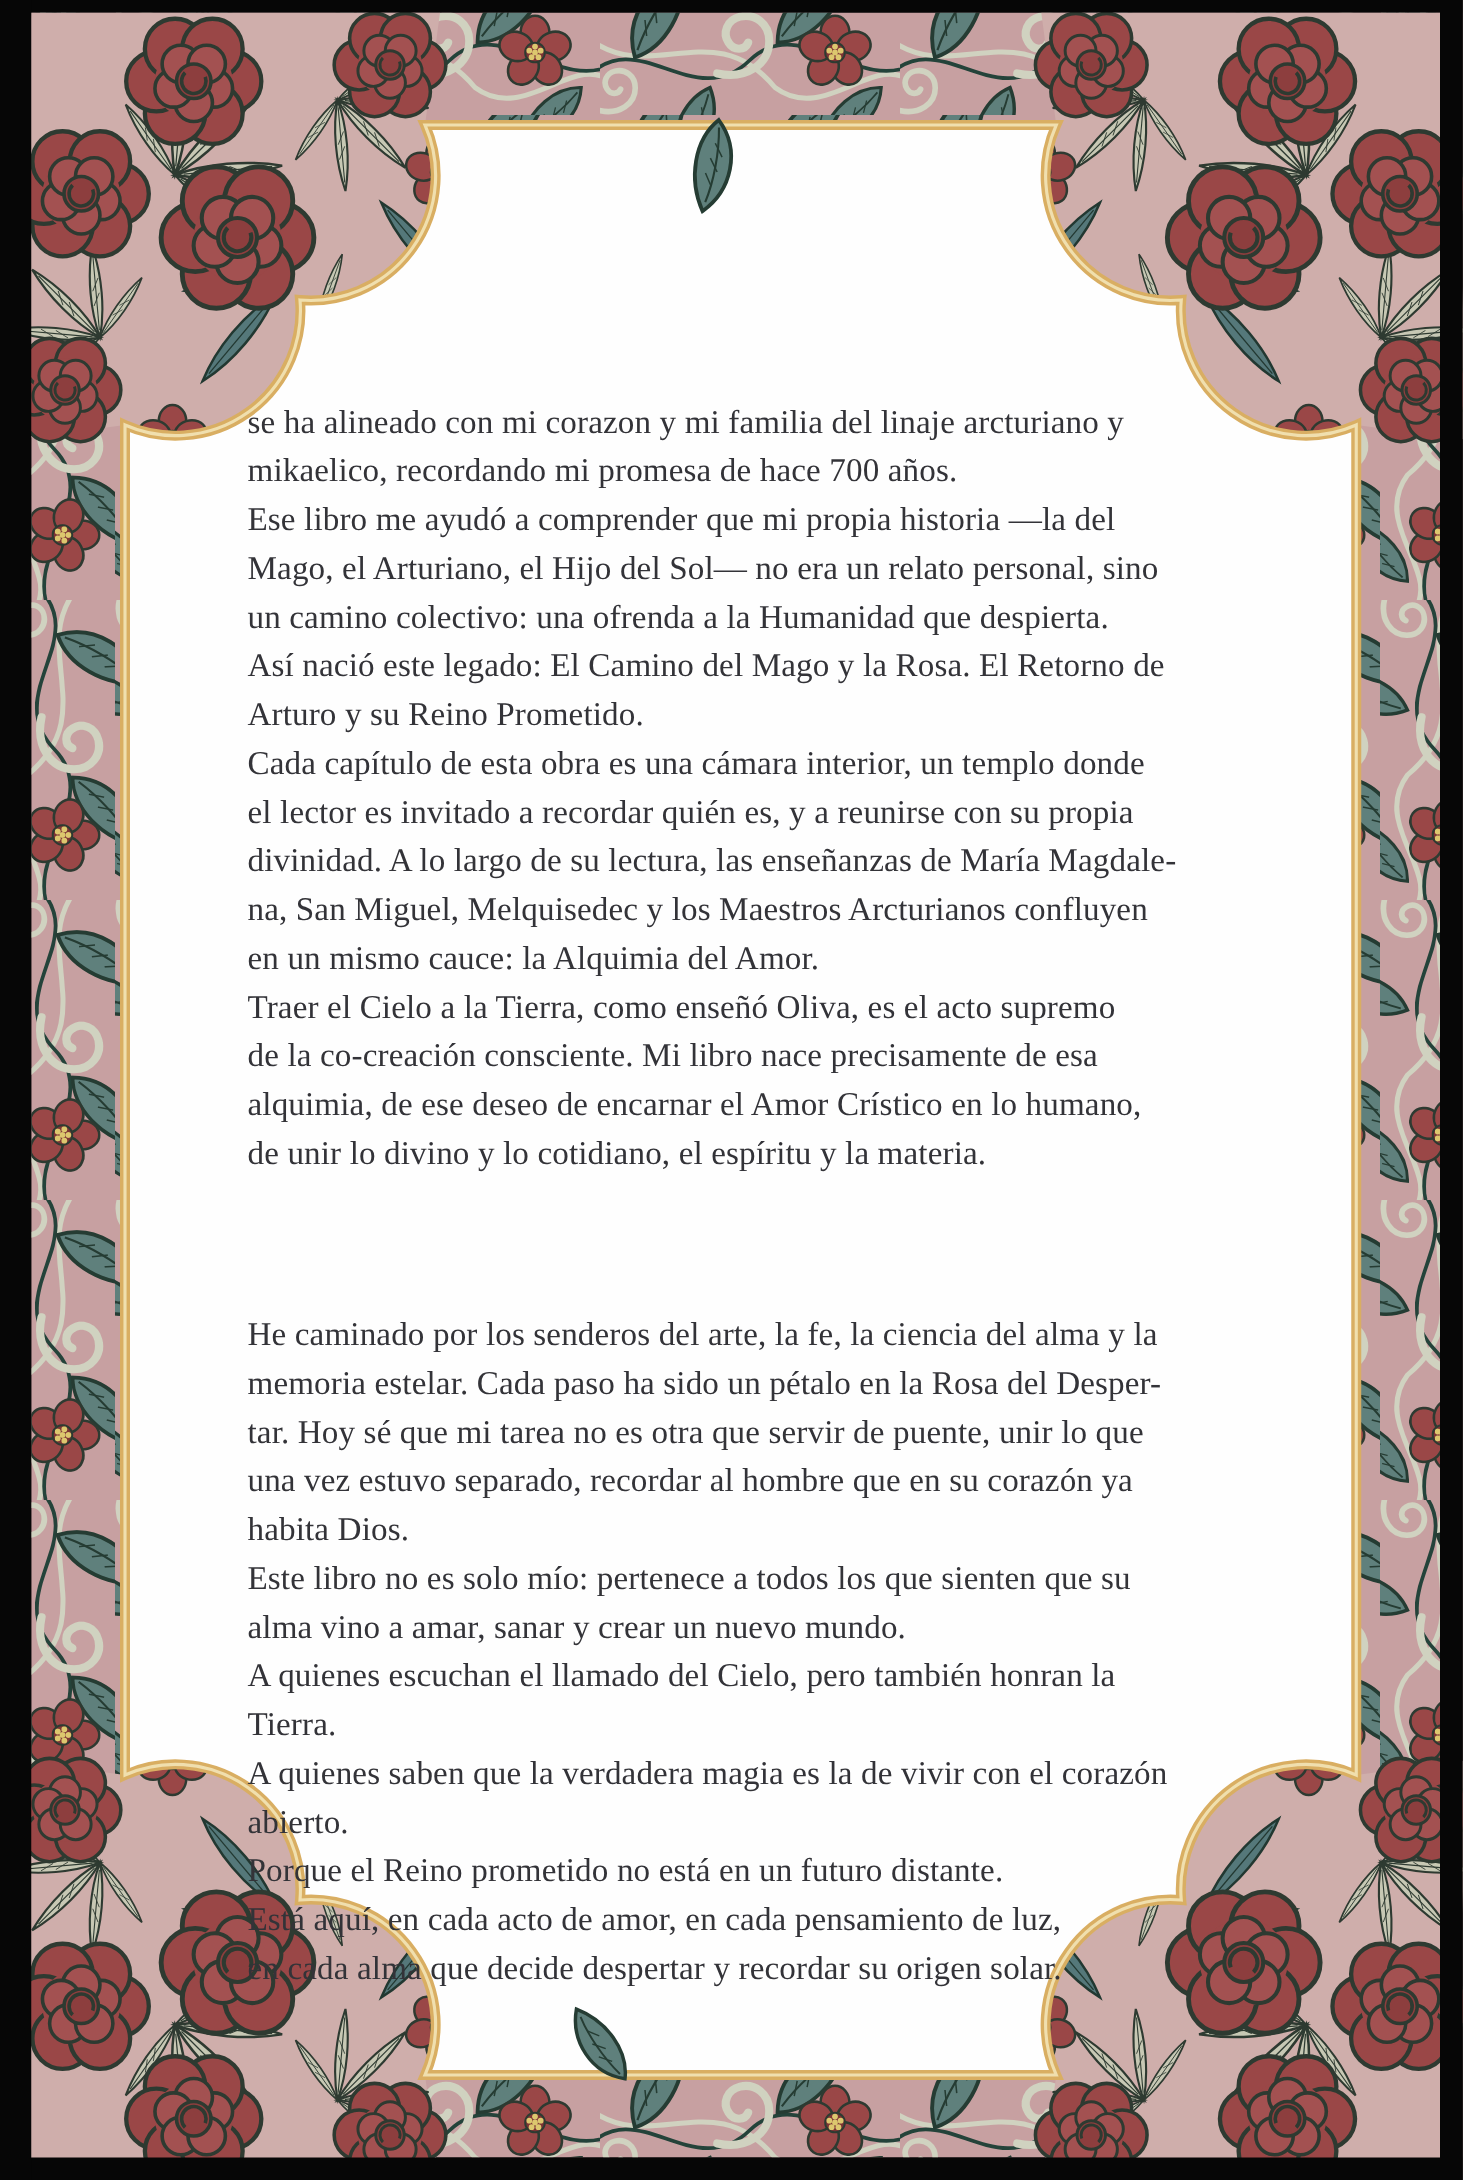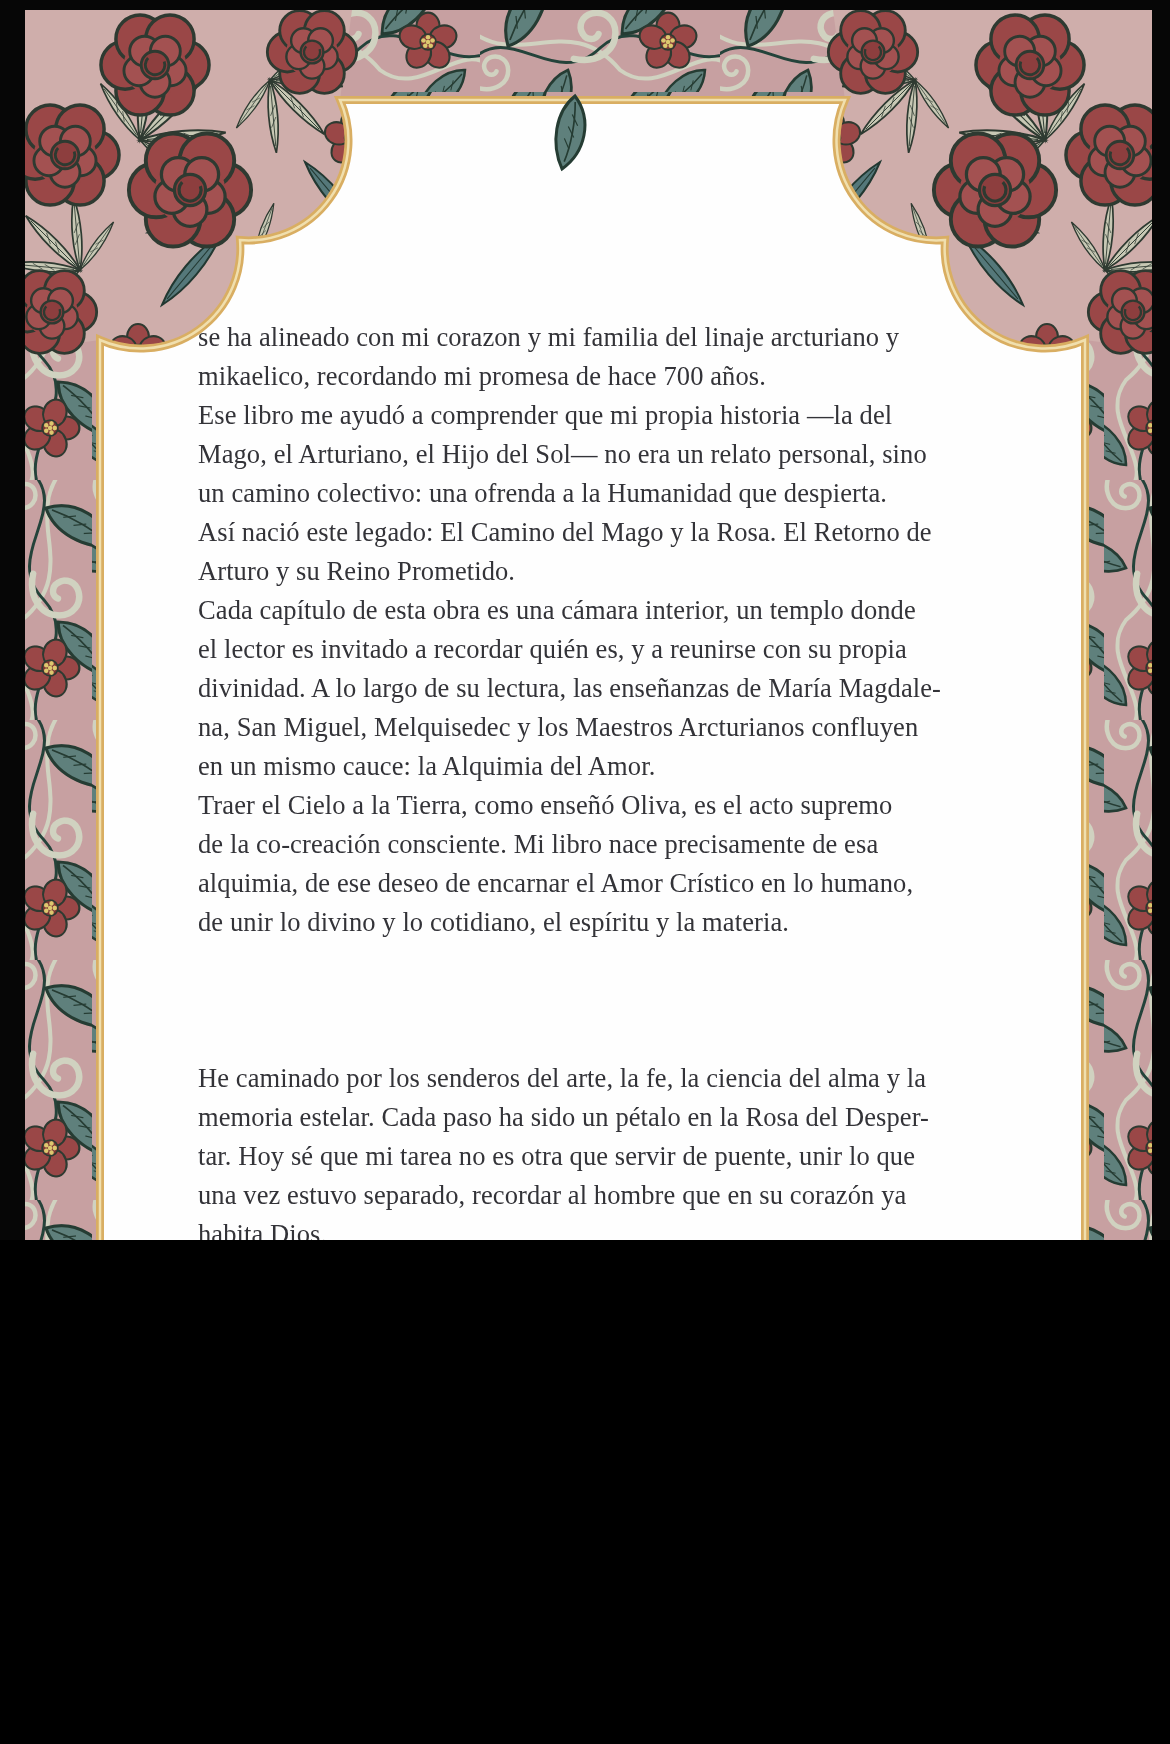--- a/index.html
+++ b/index.html
@@ -1,28 +1,28 @@
 <!DOCTYPE html>
 <html><head>
 <meta charset="utf-8">
 <style>
   html,body{margin:0;padding:0;background:#000;}
   .stage{
-    position:relative;width:1170px;height:1240px;overflow:hidden;
+    position:relative;width:1170px;height:1744px;overflow:hidden;
     background:#060606;
     font-family:"Liberation Serif","DejaVu Serif",serif;
   }
   .border-svg{position:absolute;left:0;top:0;width:1170px;height:1744px;display:block;}
   .text-block{
     position:absolute;left:198px;top:240px;width:910px;
     font-size:26.5px;line-height:39px;color:#333338;
     white-space:pre;letter-spacing:0.1px;
   }
   .text-block .para{margin:0;}
-  .text-block .para + .para{margin-top:39px;}
+  .text-block .para + .para{margin-top:28px;}
 </style>
 </head>
 <body>
 
 <div class="stage">
 
   <svg class="border-svg" viewBox="0 0 1170 1744" xmlns="http://www.w3.org/2000/svg">
     <defs>
 
       <g id="leafT">

